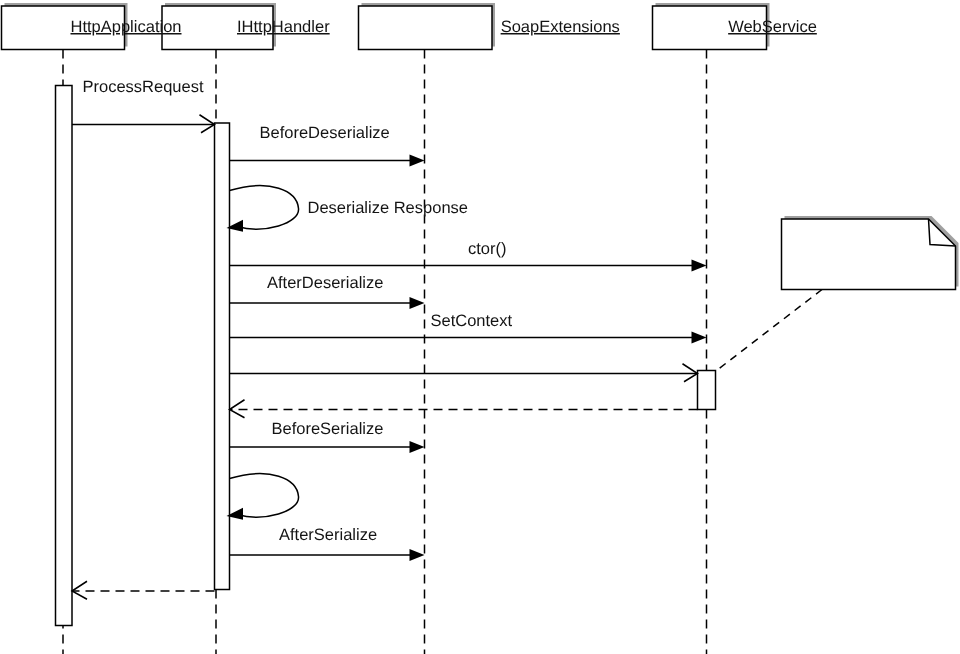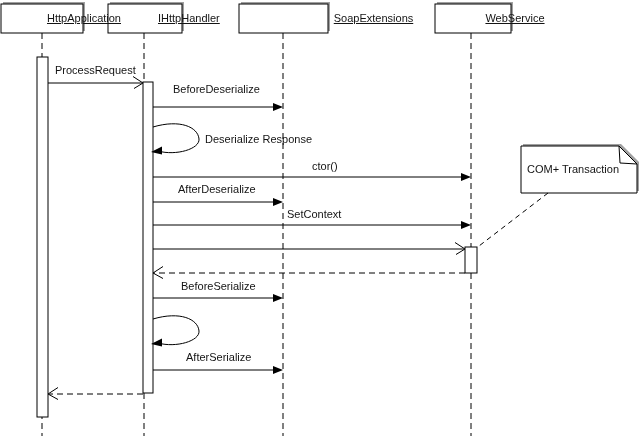--- a/index.html
+++ b/index.html
@@ -85,24 +85,23 @@
 
     <line x1="143" y1="394" x2="49" y2="394" stroke="#000" stroke-dasharray="6,4"></line>
     <polyline points="58,387.5 48,394 58,399.5" fill="none" stroke="#000"></polyline>
   </svg>
 
   <div class="actor-label" style="left:1px;   top:12px; width:82px;">HttpApplication</div>
   <div class="actor-label" style="left:116px; top:12px; width:59px;">IHttpHandler</div>
   <div class="actor-label" style="left:239px; top:12px; width:89px;margin-left:48px;">SoapExtensions</div>
   <div class="actor-label" style="left:435px; top:12px; width:76px;">WebService</div>
 
-  <div class="msg-label" style="left:55px;  top:64px;">ProcessRequest</div>
+  <div class="msg-label" style="left:55px;  top:52px;">ProcessRequest</div>
   <div class="msg-label" style="left:205px; top:133px;">Deserialize Response</div>
   <div class="msg-label" style="left:173px; top:83px;">BeforeDeserialize</div>
   <div class="msg-label" style="left:312px; top:160px;">ctor()</div>
   <div class="msg-label" style="left:178px; top:183px;">AfterDeserialize</div>
   <div class="msg-label" style="left:287px; top:208px;">SetContext</div>
   <div class="msg-label" style="left:181px; top:280px;">BeforeSerialize</div>
   <div class="msg-label" style="left:186px; top:351px;">AfterSerialize</div>
 
-  <div class="note-label" style="left:527px; top:163px;">COM+ Transaction</div>
 
 </div>
 
 </body></html>

